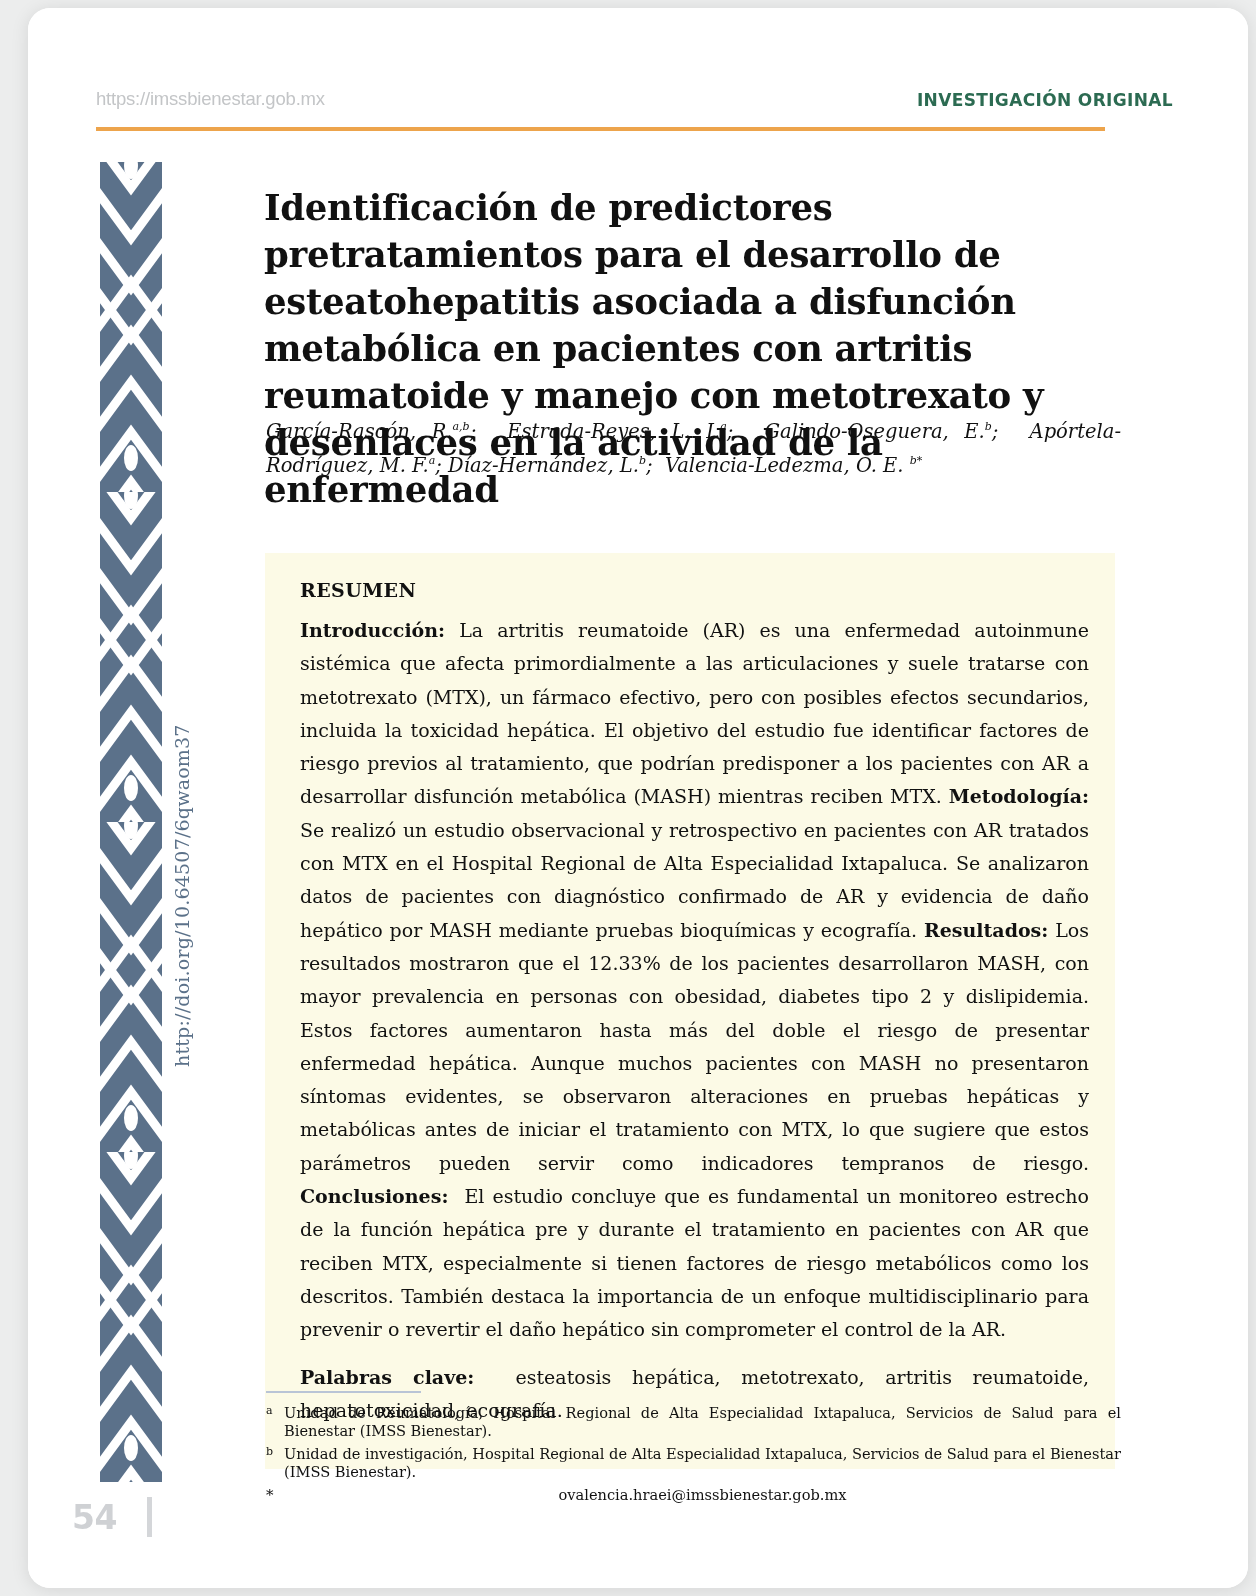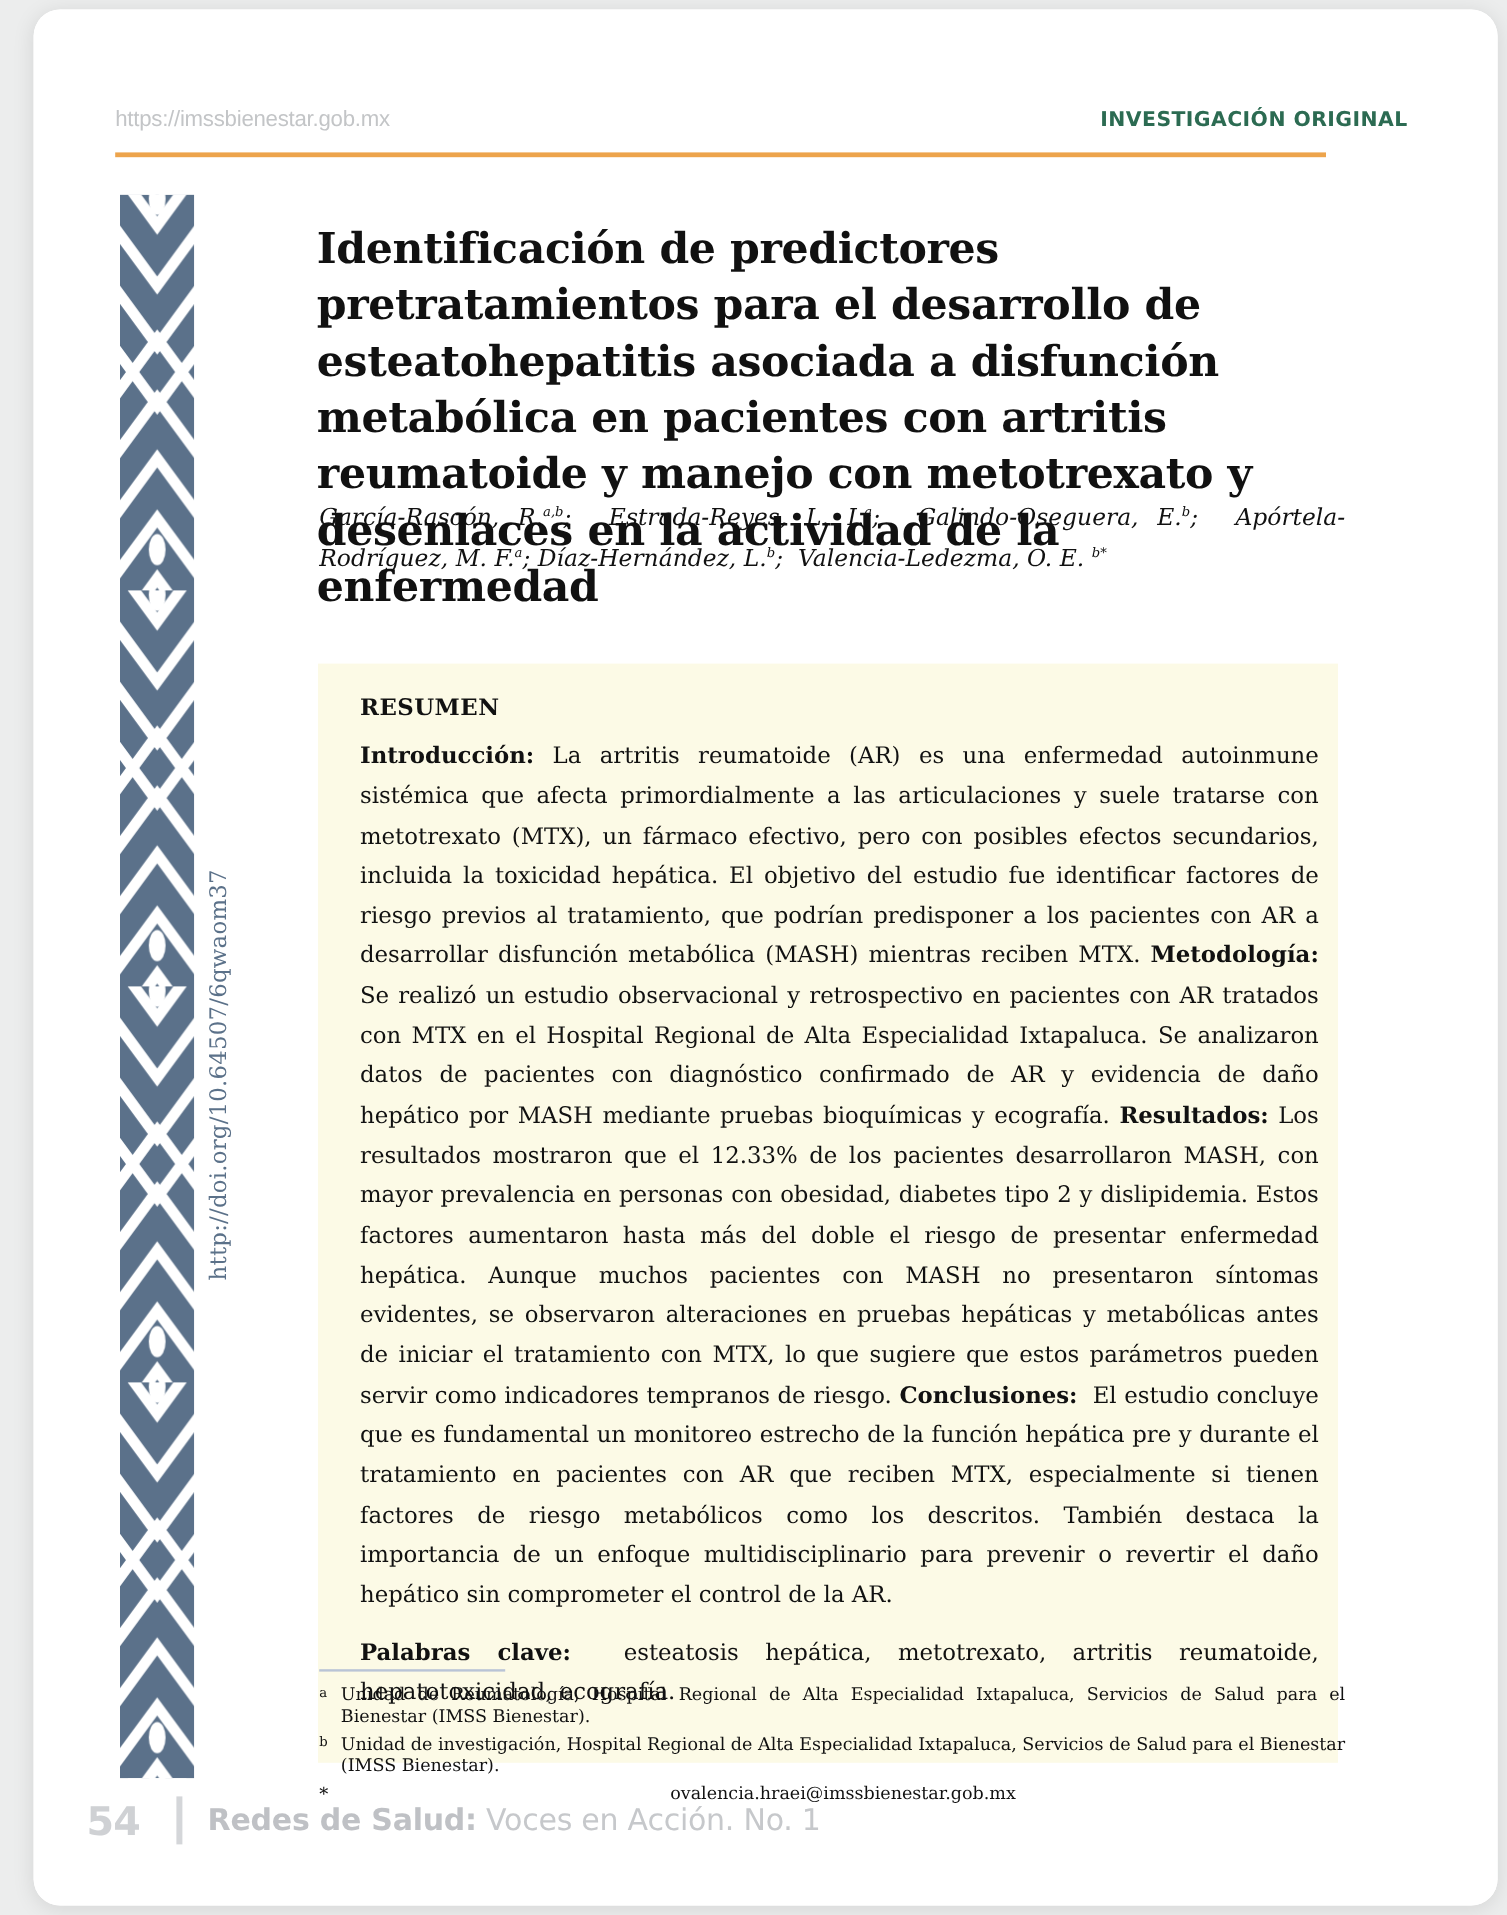--- a/index.html
+++ b/index.html
@@ -125,21 +125,21 @@
   
   .abstract {
     position: absolute;
     left: 237px;
     top: 545px;
     width: 850px;
     padding: 26px 0 30px 0;
     background: #fcfae6;
   }
   .abstract-inner {
-    padding: 0 16px 0 35px;
+    padding: 0 26px 0 35px;
   }
   .abstract h2 {
     margin: 0 0 13px 0;
     font-family: "DejaVu Serif", serif;
     font-weight: bold;
     font-size: 19px;
     letter-spacing: 0.4px;
     color: #111;
   }
   .abstract p {
@@ -285,17 +285,14 @@
       <div class="fn-body">Unidad de investigación, Hospital Regional de Alta Especialidad Ixtapaluca, Servicios de Salud para el Bienestar (IMSS Bienestar).</div>
     </div>
     <div class="fn">
       <div class="fn-mark star">*</div>
       <div class="fn-body nojust">ovalencia.hraei@imssbienestar.gob.mx</div>
     </div>
   </div>
 
   <div class="footer-num">54</div>
   <div class="footer-bar"></div>
-  <div class="footer-text">
-    <b>Redes de Salud:</b><span> Voces en Acción. No. 1</span>
-  </div>
 
 </div>
 
 </body></html>

